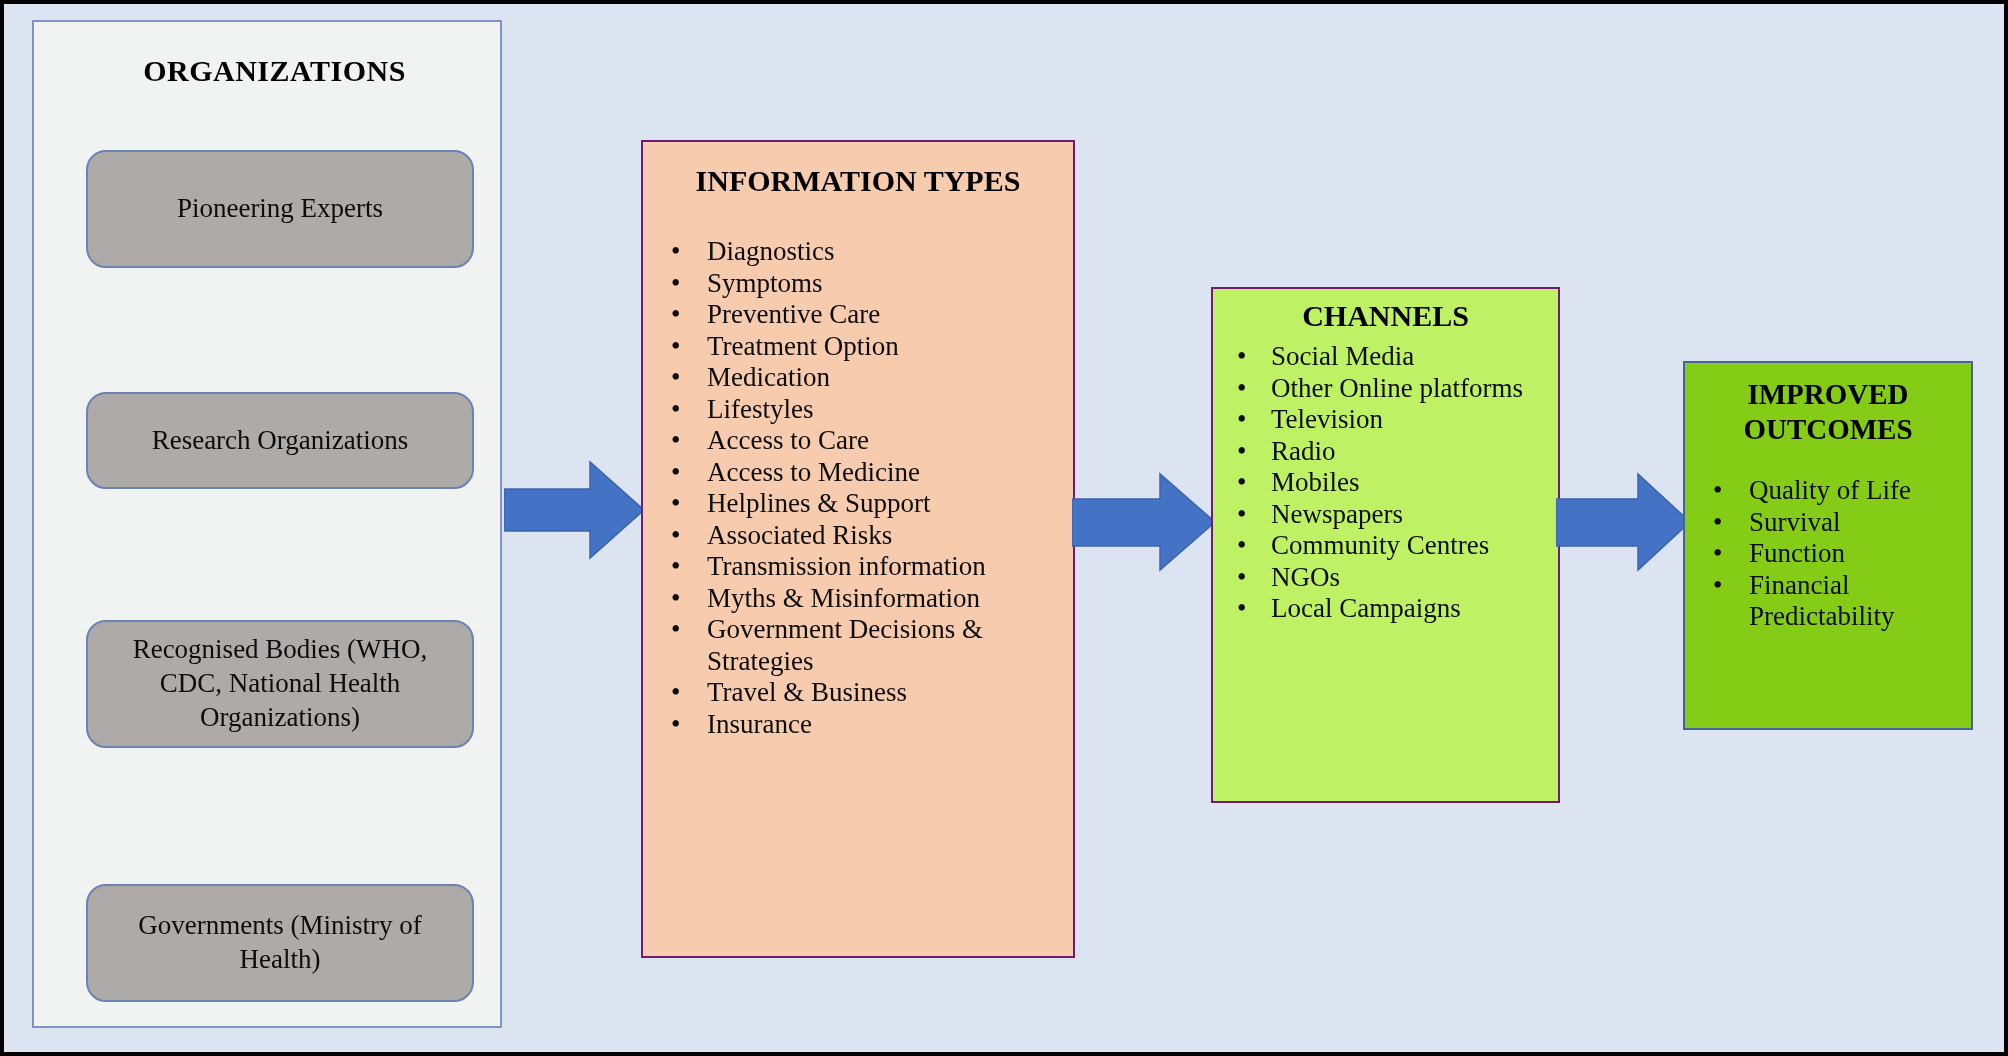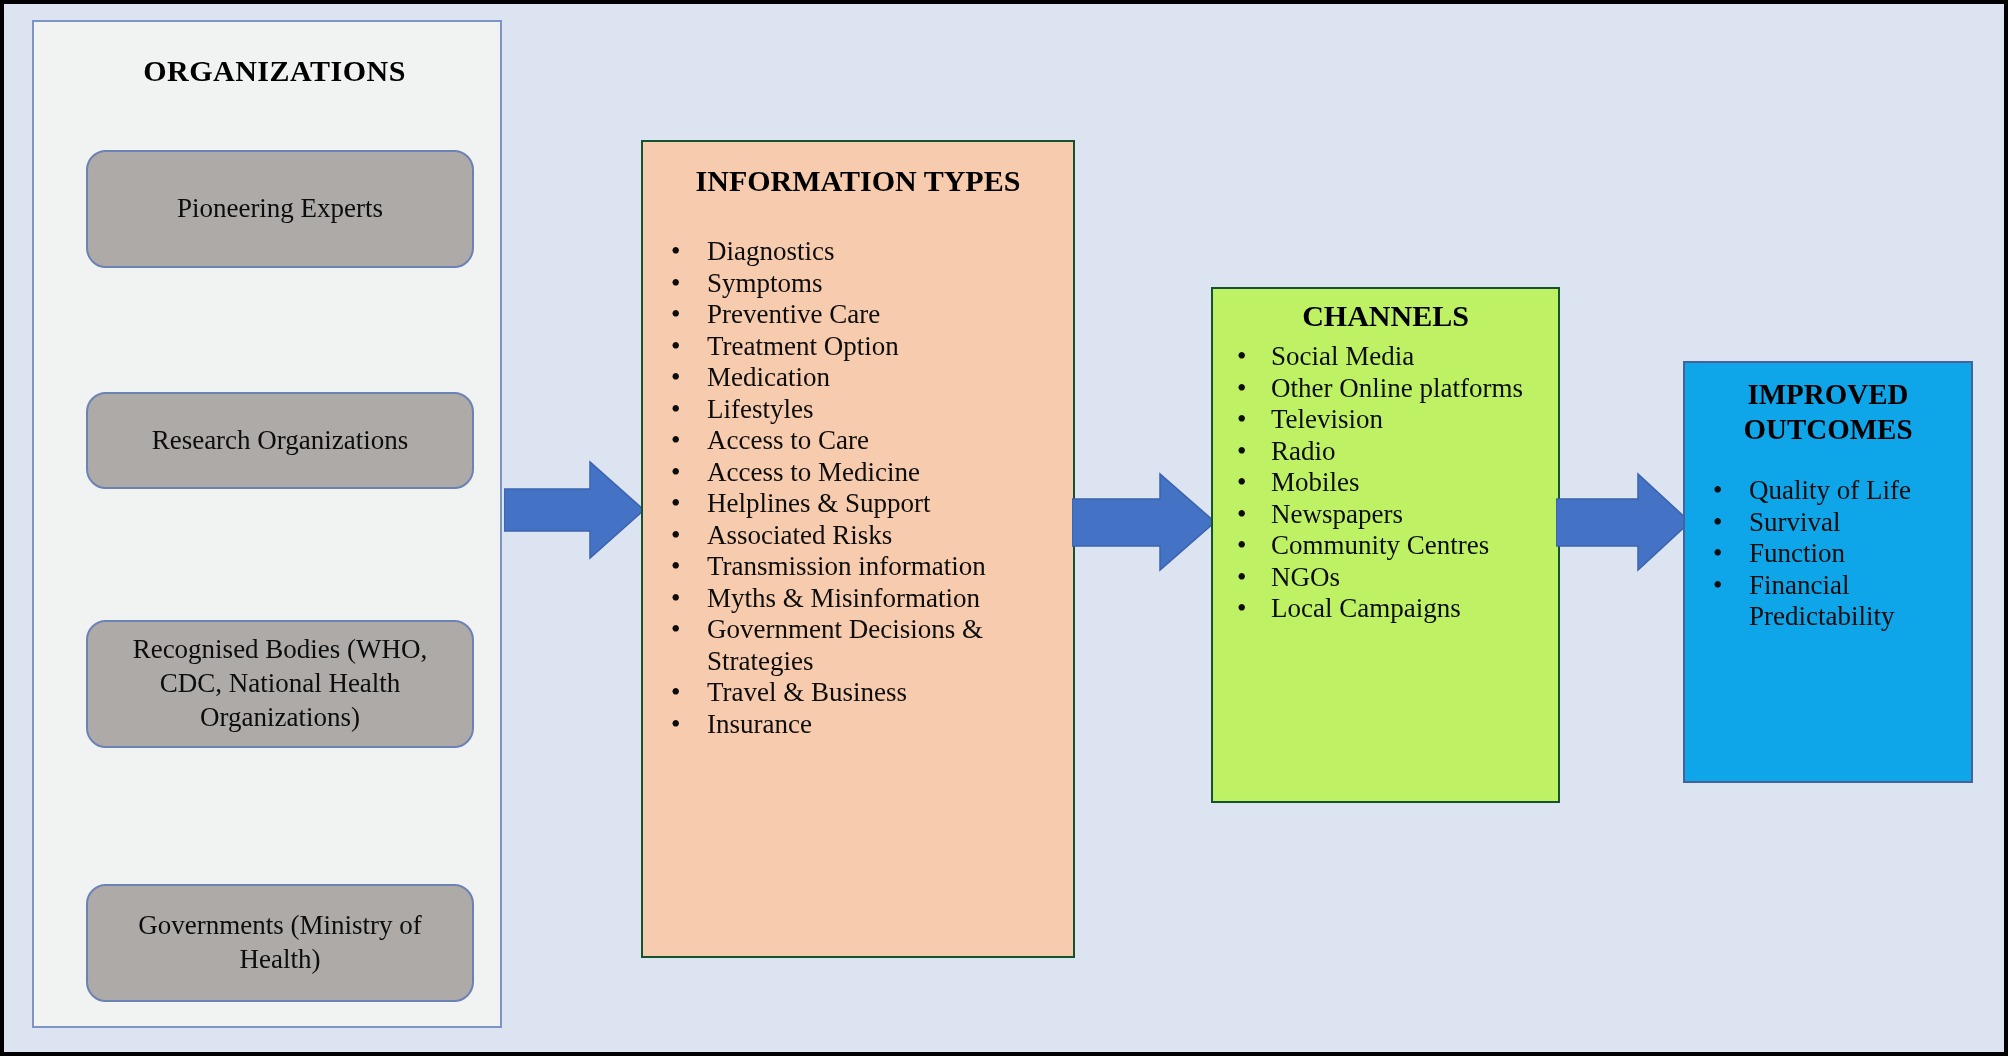--- a/index.html
+++ b/index.html
@@ -18,21 +18,21 @@
     background: #dce3f1;
     border: 4px solid #000000;
     box-sizing: border-box;
     overflow: hidden;
   }
 
   
   .panel {
     position: absolute;
     box-sizing: border-box;
-    border: 2px solid #14532d;
+    border: 2px solid #701a75;
   }
 
   
   #organizations-panel {
     left: 28px;
     top: 16px;
     width: 470px;
     height: 1008px;
     background: #f1f2f2;
     border: 2px solid #7d94c4;
@@ -125,22 +125,22 @@
     margin: 0;
     padding: 0;
     list-style: none;
   }
 
   
   #outcomes-panel {
     left: 1679px;
     top: 357px;
     width: 290px;
-    height: 422px;
-    background: #0ea5e9;
+    height: 369px;
+    background: #84cc16;
     border: 2px solid #46629b;
   }
   #outcomes-title {
     position: absolute;
     left: 0;
     right: 0;
     top: 14px;
     text-align: center;
     font-weight: bold;
     font-size: 29px;

